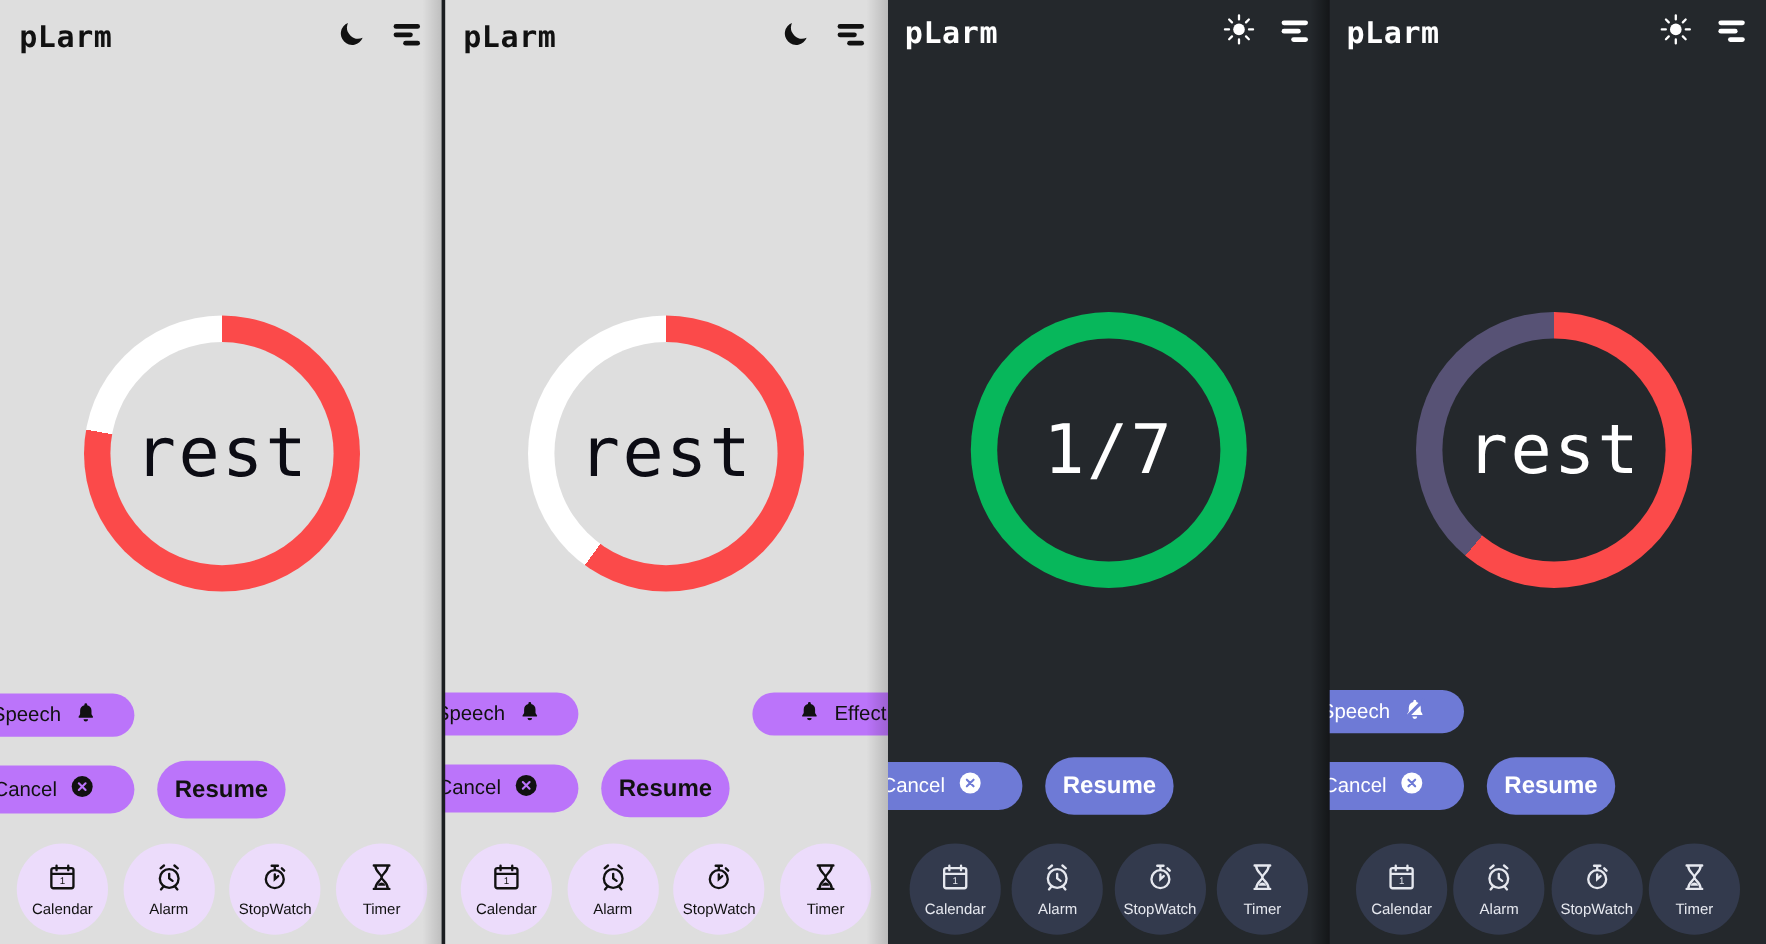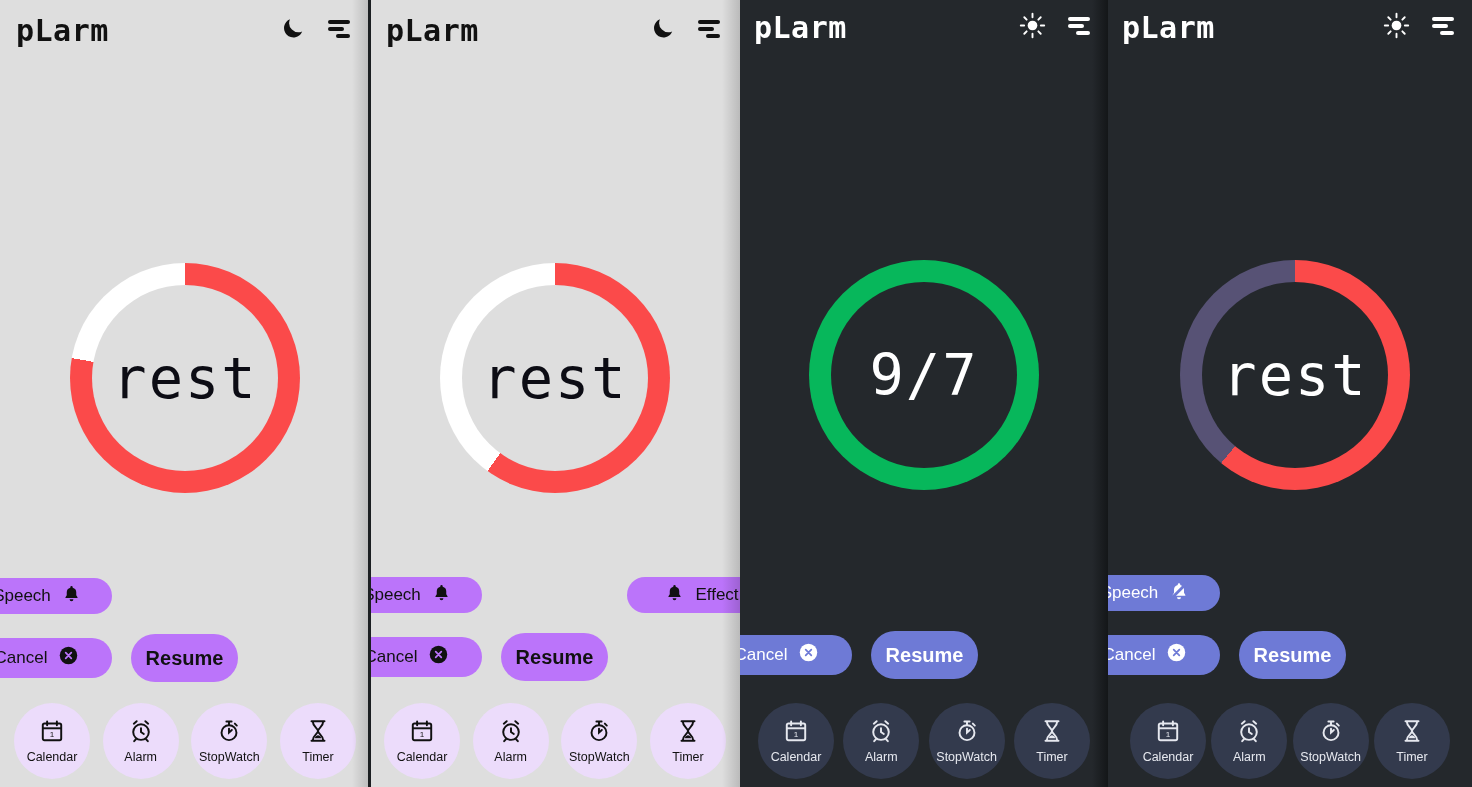--- a/index.html
+++ b/index.html
@@ -36,21 +36,21 @@
   }
 
   
   .hdr{
     position:absolute;left:0;right:0;
     display:flex;align-items:center;
     box-sizing:border-box;
   }
   .brand{
     font-family:"DejaVu Sans Mono","Liberation Mono",monospace;
-    font-weight:bold;font-size:30px;letter-spacing:.5px;
+    font-weight:bold;font-size:25px;letter-spacing:.5px;
   }
   .light .brand{color:#111;}
   .dark  .brand{color:#fff;}
   .hdr-icons{margin-left:auto;display:flex;align-items:center;gap:20px;}
   .ic{display:block;}
 
   
   .ringwrap{position:absolute;display:flex;align-items:center;justify-content:center;}
   .ring{position:relative;width:230px;height:230px;border-radius:50%;}
   .ring .hole{
@@ -319,21 +319,21 @@
               <rect x="2" y="11" width="16" height="4" rx="2" fill="#fff"></rect>
               <rect x="10" y="18" width="14" height="4" rx="2" fill="#fff"></rect>
             </svg>
           </span>
         </div>
       </div>
 
       <div class="ringwrap" style="left:69px;top:260px;">
         <div class="ring" style="background:conic-gradient(#07b75b 0deg 360deg);">
           <div class="hole"></div>
-          <div class="ringtxt">9/7</div>
+          <div class="ringtxt">1/7</div>
         </div>
       </div>
 
       <div class="pill" style="left:-38px;top:635px;width:150px;height:40px;padding:0 18px;">
         <span>Cancel</span>
         <span class="ic">
           <svg width="21" height="21" viewBox="0 0 24 24">
               <circle cx="12" cy="12" r="10" fill="#fff"></circle>
               <path d="M8.8 8.8l6.4 6.4M15.2 8.8l-6.4 6.4" stroke="#6e7ad6" stroke-width="2" stroke-linecap="round"></path>
             </svg>

